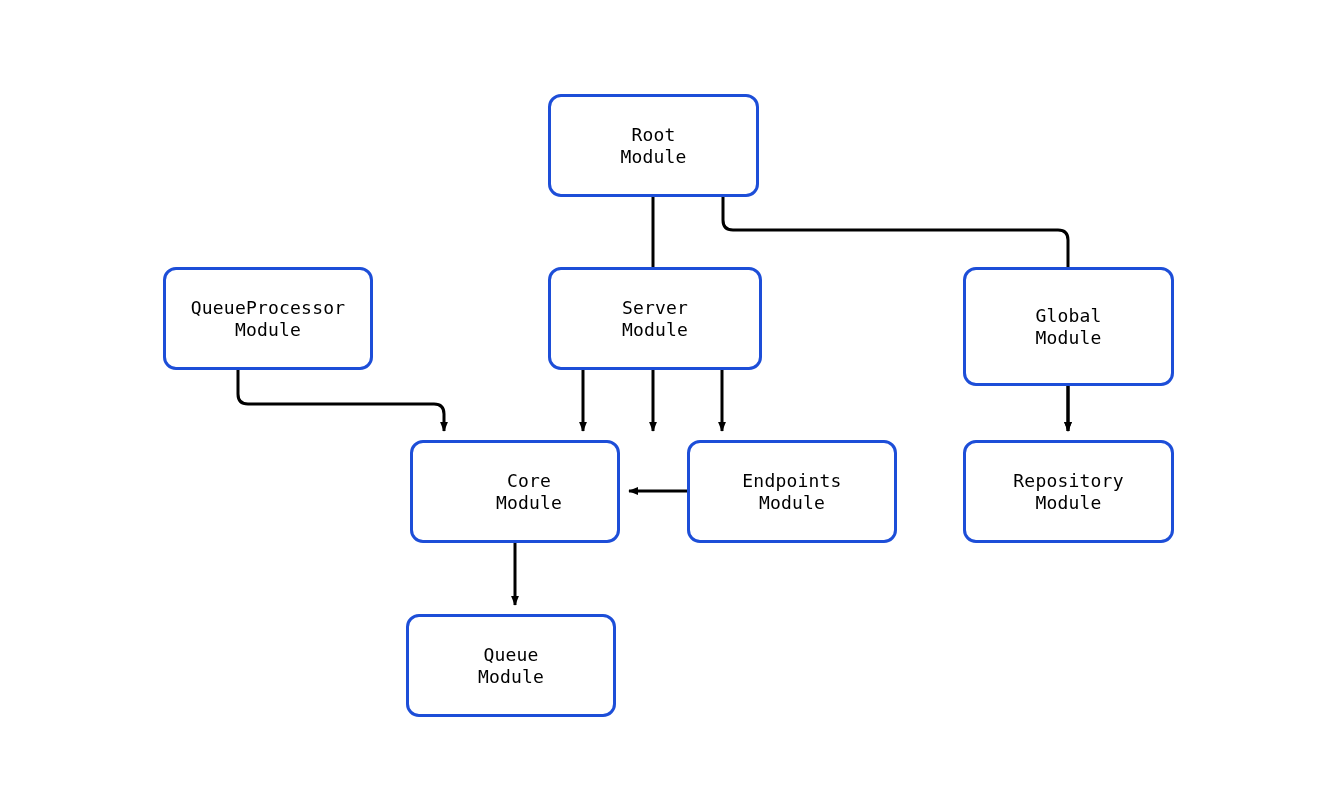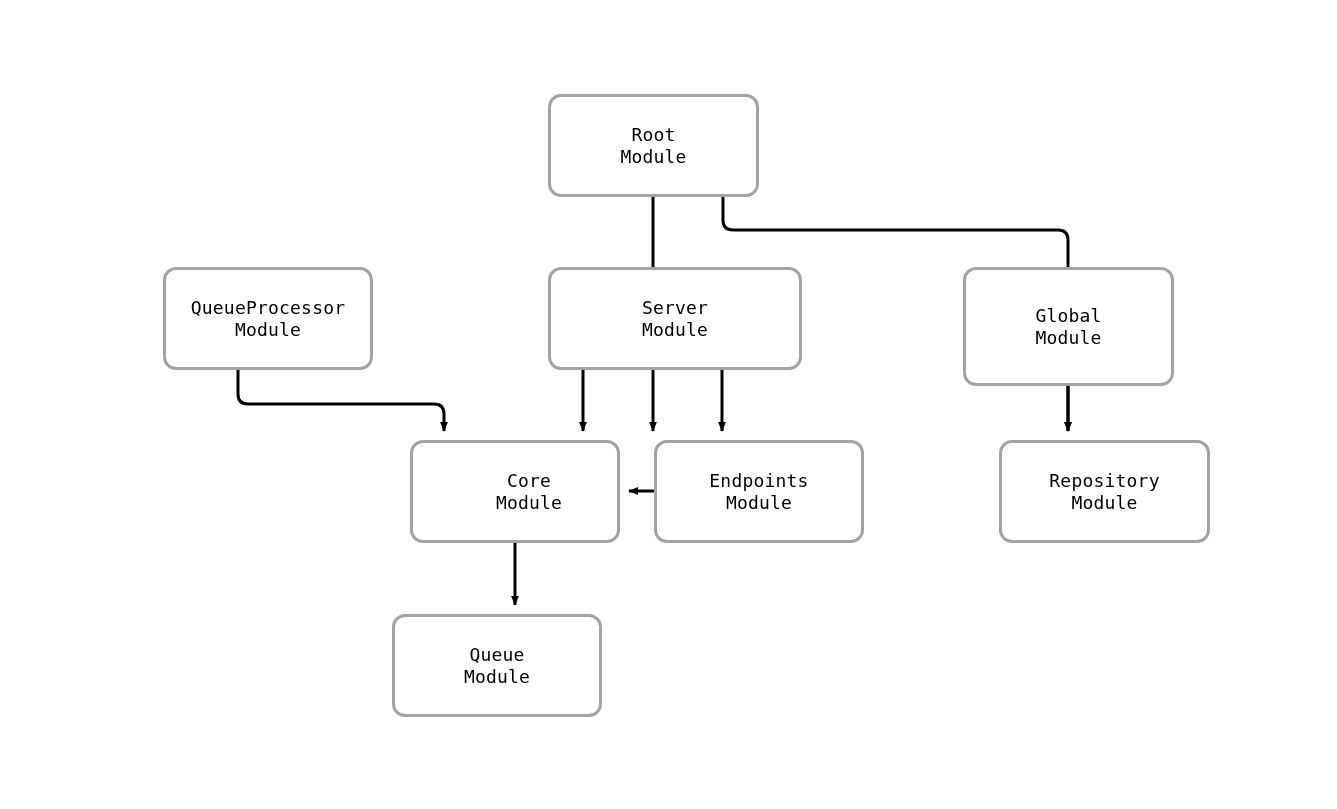--- a/index.html
+++ b/index.html
@@ -18,21 +18,21 @@
   #edge-layer {
     position: absolute;
     left: 0;
     top: 0;
     width: 1337px;
     height: 809px;
   }
   .node {
     position: absolute;
     box-sizing: border-box;
-    border: 3px solid #a3a3a3;
+    border: 3px solid #1d4ed8;
     border-radius: 13px;
     background: #ffffff;
     display: flex;
     align-items: center;
     justify-content: center;
     z-index: 2;
   }
   .node-label {
     text-align: center;
     color: #000000;
@@ -75,43 +75,43 @@
   <div class="node" style="left:548px; top:94px; width:211px; height:103px;">
     <div class="node-label">Root
 Module</div>
   </div>
 
   <div class="node" style="left:133px; top:267px; width:210px; height:103px;margin-left:30px;">
     <div class="node-label">QueueProcessor
 Module</div>
   </div>
 
-  <div class="node" style="left:548px; top:267px; width:254px; height:103px;">
+  <div class="node" style="left:548px; top:267px; width:214px; height:103px;">
     <div class="node-label">Server
 Module</div>
   </div>
 
   <div class="node" style="left:963px; top:267px; width:211px; height:119px;">
     <div class="node-label">Global
 Module</div>
   </div>
 
   <div class="node" style="left:410px; top:440px; width:210px; height:103px;padding-left:28px;">
     <div class="node-label">Core
 Module</div>
   </div>
 
-  <div class="node" style="left:654px; top:440px; width:210px; height:103px;">
+  <div class="node" style="left:687px; top:440px; width:210px; height:103px;">
     <div class="node-label">Endpoints
 Module</div>
   </div>
 
-  <div class="node" style="left:963px; top:440px; width:211px; height:103px;margin-left:36px;">
+  <div class="node" style="left:963px; top:440px; width:211px; height:103px;">
     <div class="node-label">Repository
 Module</div>
   </div>
 
-  <div class="node" style="left:392px; top:614px; width:210px; height:103px;">
+  <div class="node" style="left:406px; top:614px; width:210px; height:103px;">
     <div class="node-label">Queue
 Module</div>
   </div>
 
 </div>
 
 </body></html>

